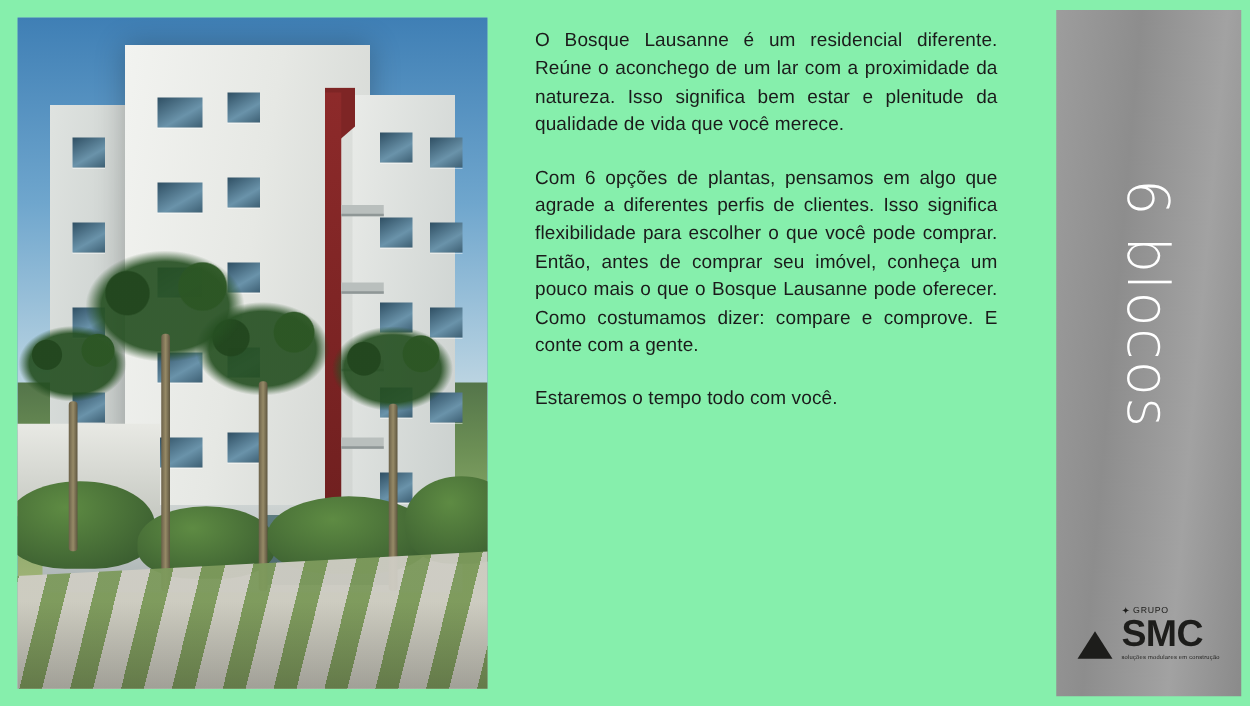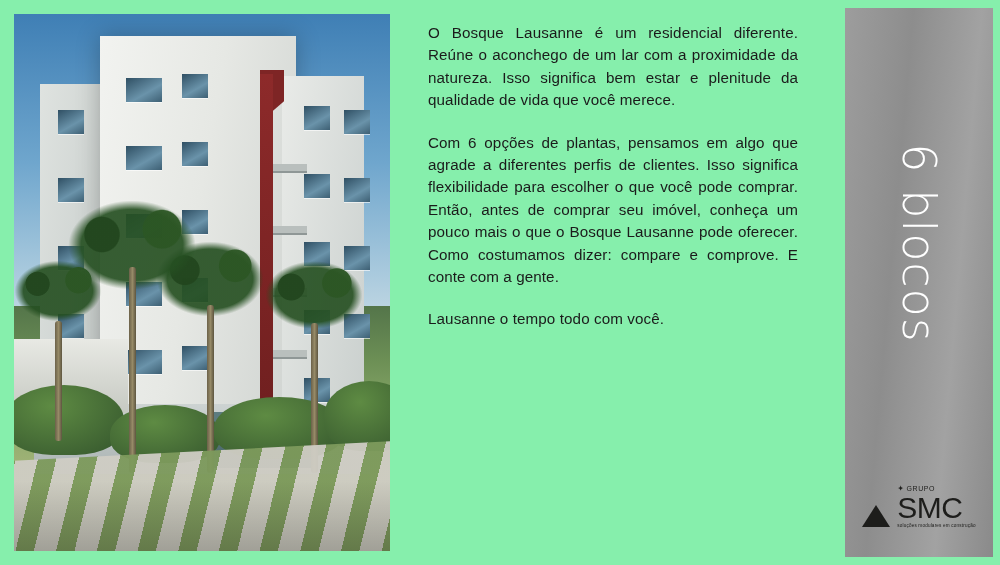--- a/index.html
+++ b/index.html
@@ -302,21 +302,21 @@
     align-items: center;
     gap: 2px;
   }
   .logo-star {
     color: #1d1d1b;
     font-size: 8px;
     line-height: 1;
   }
   .logo-smc {
     font-size: 30px;
-    font-weight: 400;
+    font-weight: 700;
     color: #1d1d1b;
     letter-spacing: -.5px;
     line-height: .95;
     text-align: right;
   }
   .logo-tag {
     font-size: 4.6px;
     color: #1d1d1b;
     letter-spacing: .2px;
     margin-top: 2px;
@@ -406,21 +406,21 @@
       </div>
 
       <div class="pavement"></div>
       <div class="pavement-shadow"></div>
     </div>
   </div>
 
   <div class="text-col">
     <p class="para">O Bosque Lausanne é um residencial diferente. Reúne o aconchego de um lar com a proximidade da natureza. Isso significa bem estar e plenitude da qualidade de vida que você merece.</p>
     <p class="para">Com 6 opções de plantas, pensamos em algo que agrade a diferentes perfis de clientes. Isso significa flexibilidade para escolher o que você pode comprar. Então, antes de comprar seu imóvel, conheça um pouco mais o que o Bosque Lausanne pode oferecer. Como costumamos dizer: compare e comprove. E conte com a gente.</p>
-    <p class="para">Lausanne o tempo todo com você.</p>
+    <p class="para">Estaremos o tempo todo com você.</p>
   </div>
 
   <div class="right-panel">
     <div class="vertical-title">
       <span>6 blocos</span>
     </div>
 
     <div class="logo">
       <div class="logo-mark">
         <div class="tri"></div>

